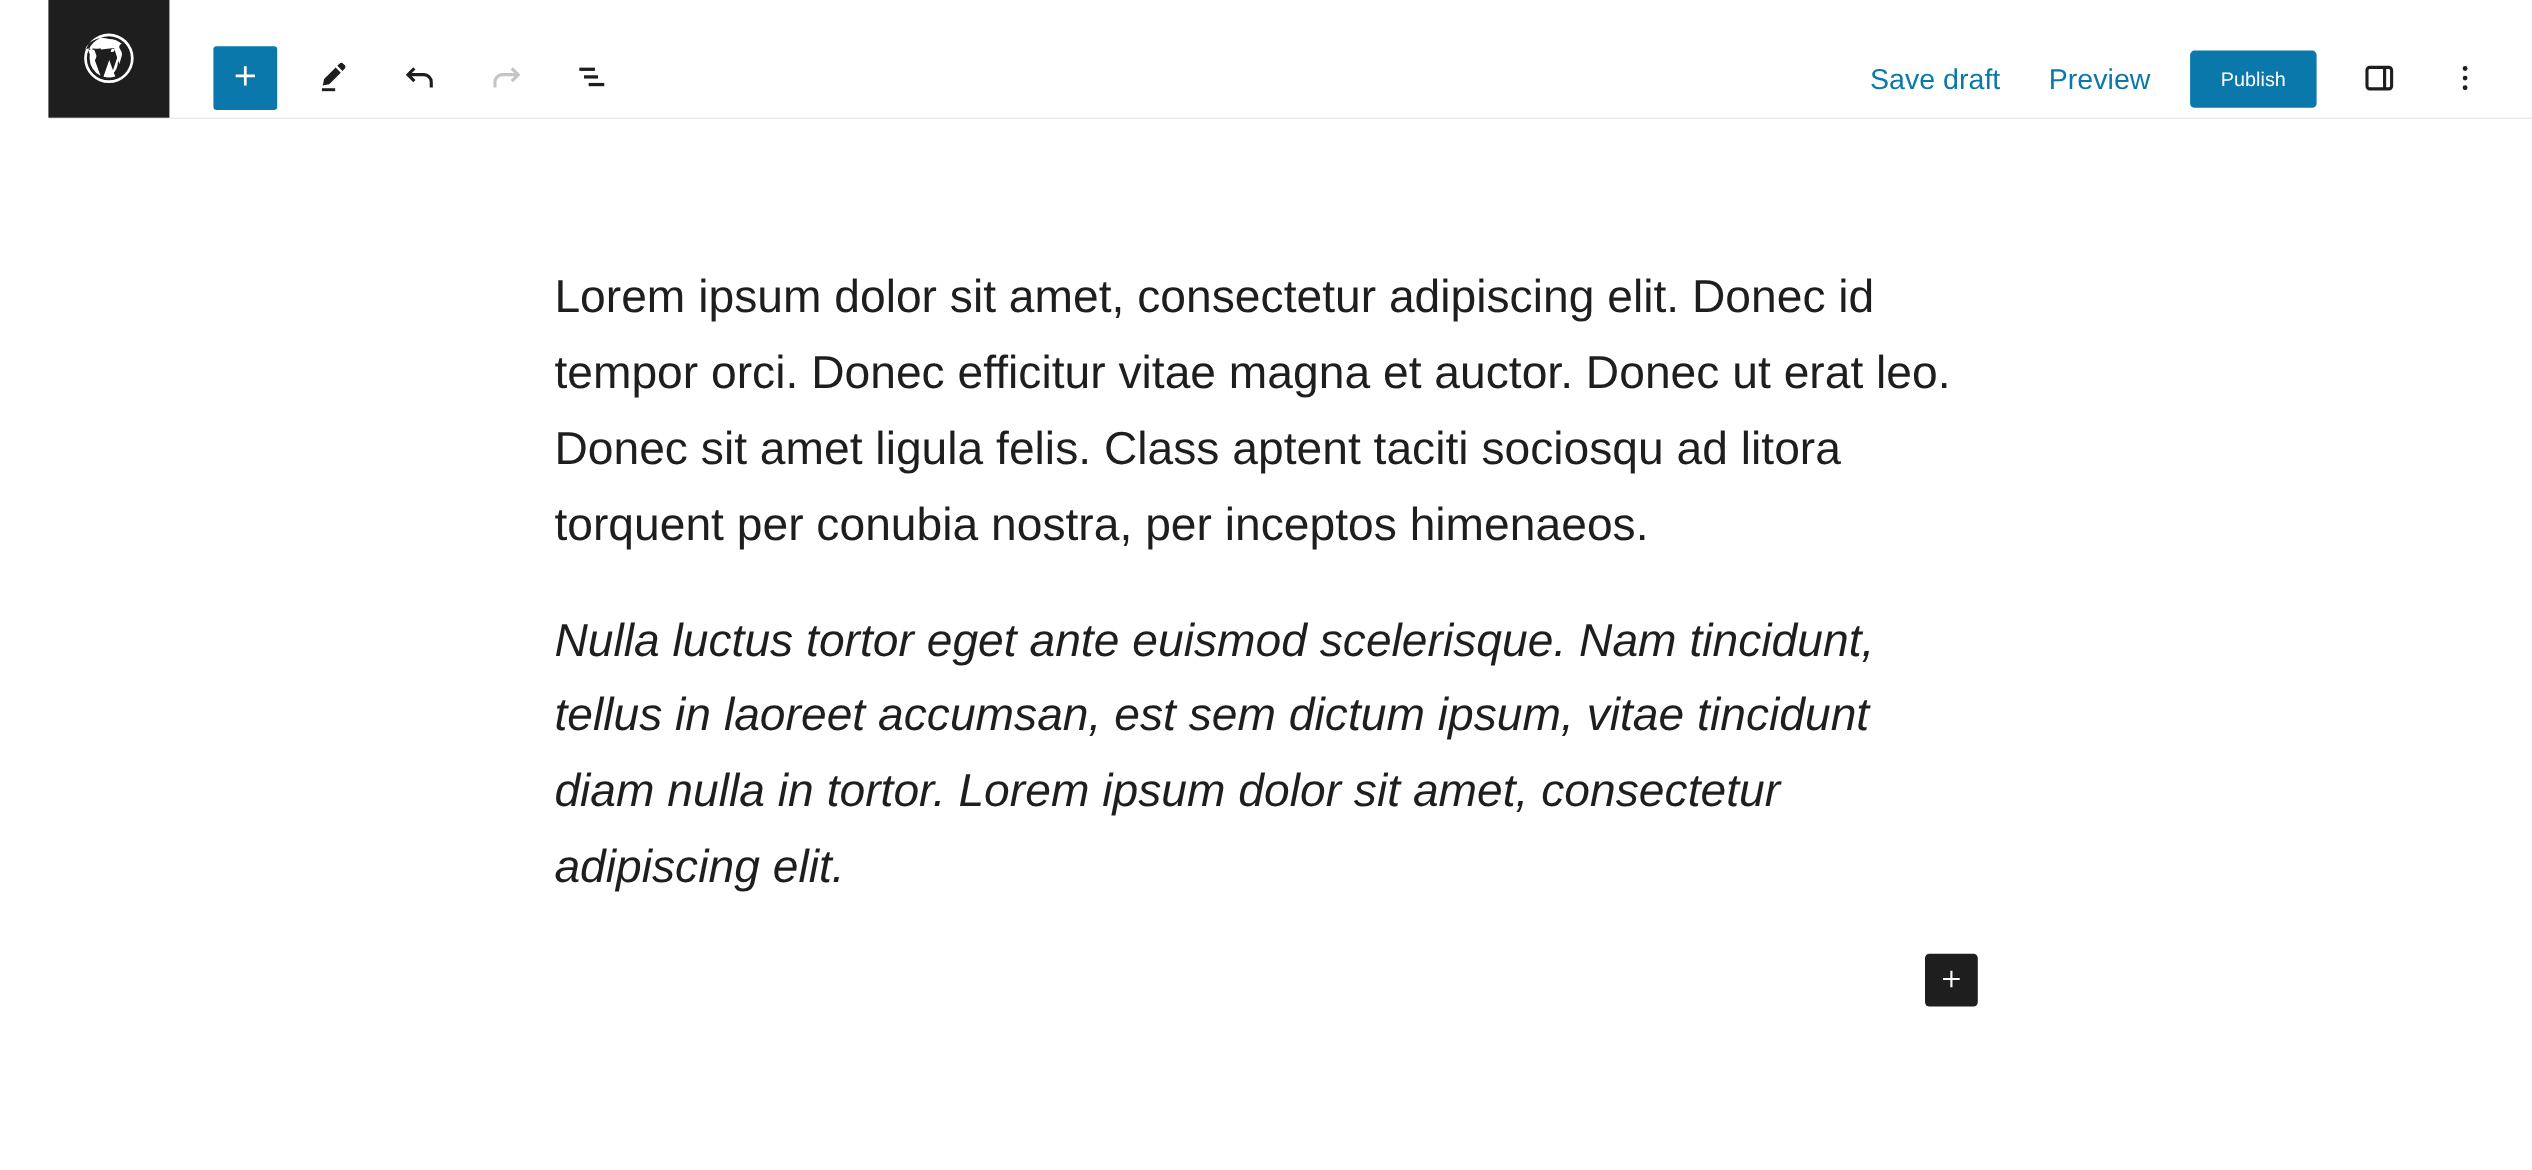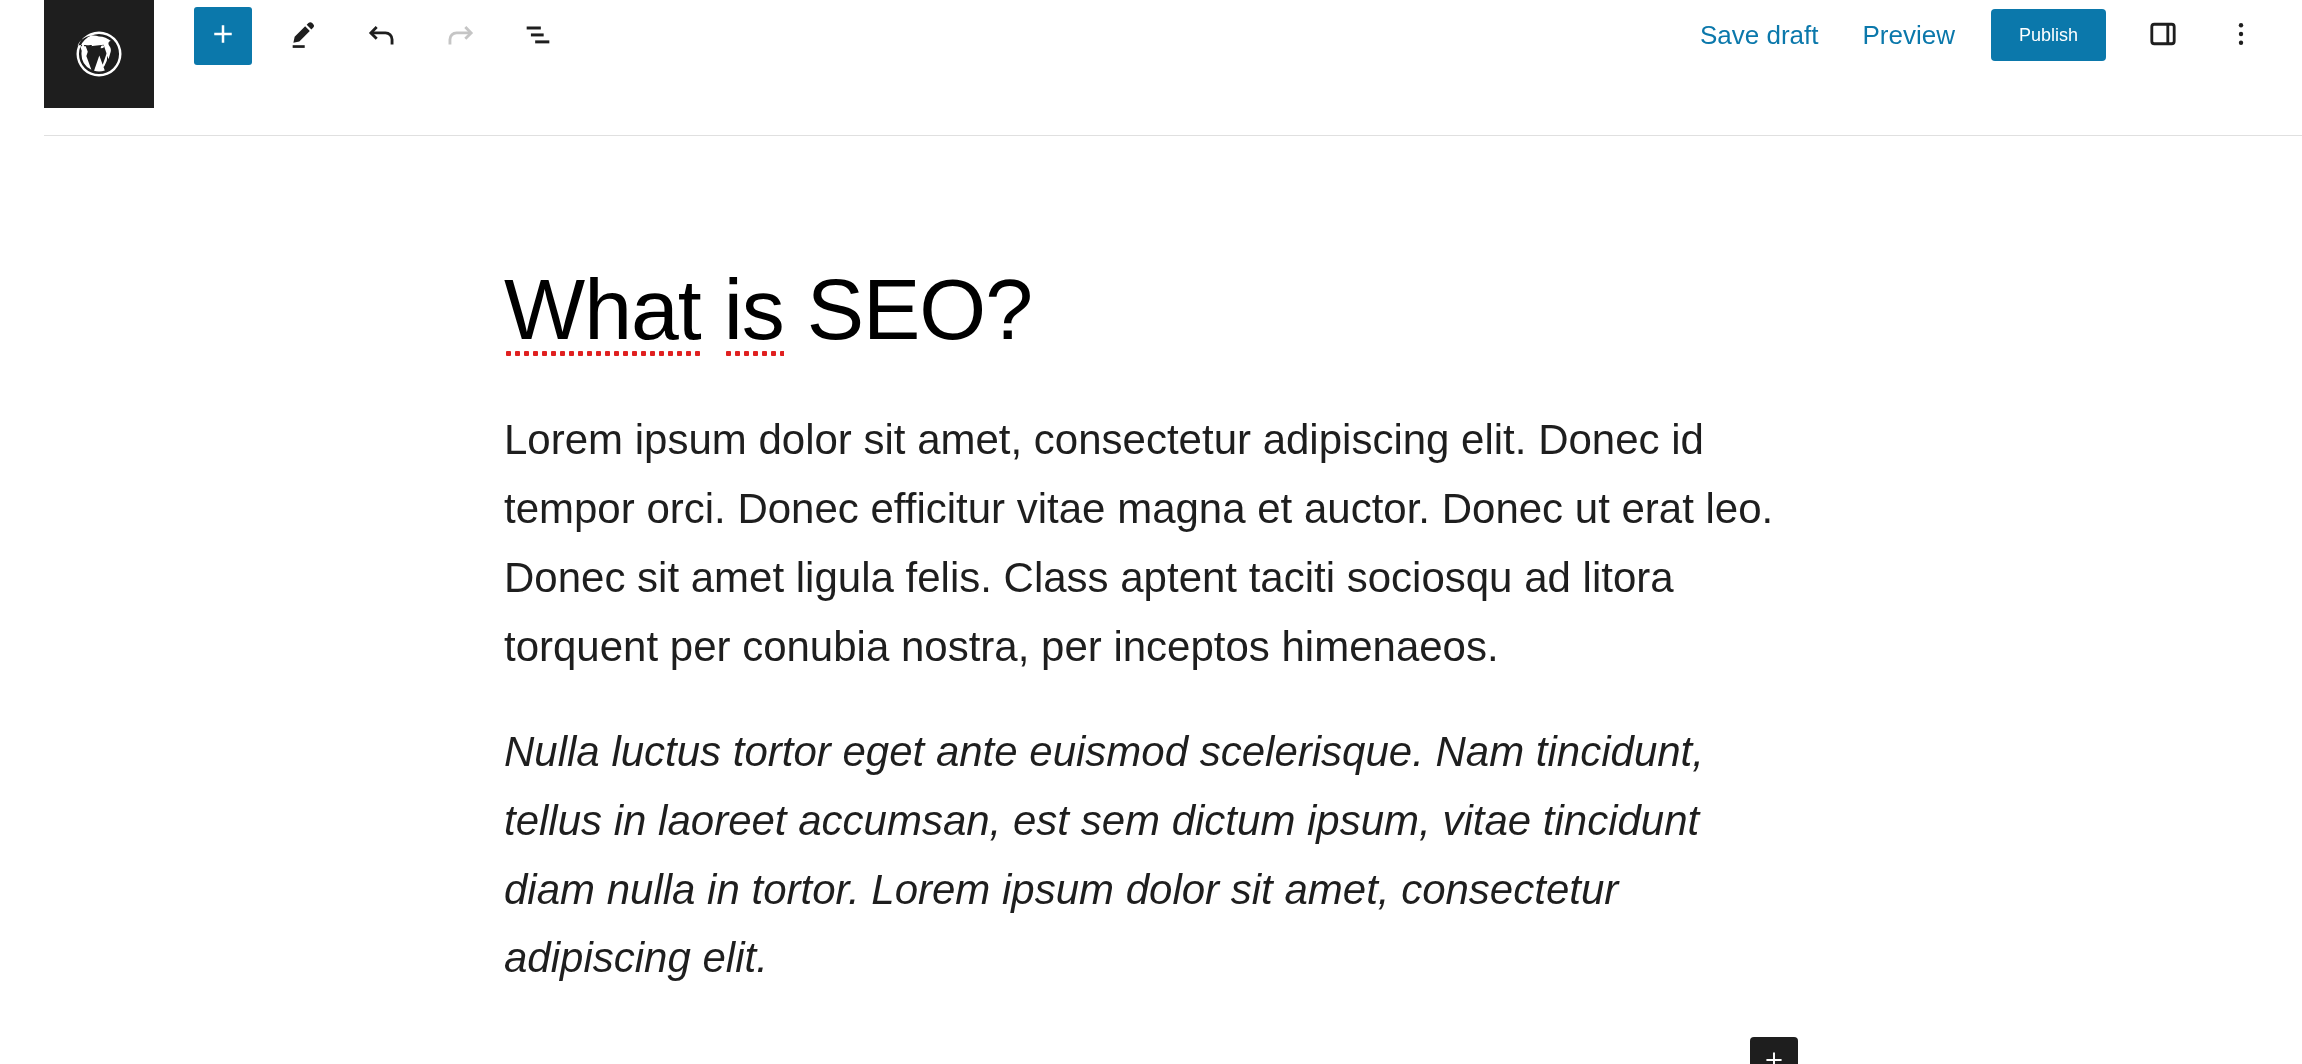--- a/index.html
+++ b/index.html
@@ -9,22 +9,22 @@
     height: 1064px;
     background: #ffffff;
     font-family: "Liberation Sans", sans-serif;
     overflow: hidden;
   }
 
   
   .editor-header {
     position: relative;
     display: flex;
-    align-items: flex-start;
-    height: 136px;
+    align-items: flex-end;
+    height: 108px;
     background: #ffffff;
     border-bottom: 1px solid #e0e0e0;
     margin-left: 44px;
   }
 
   .wp-logo-button {
     width: 110px;
     min-width: 110px;
     height: 108px;
     background: #1e1e1e;
@@ -272,21 +272,20 @@
       </span>
     </button>
 
   </div>
 </div>
 
 <div class="editor-canvas">
 
   <div class="content-wrap">
 
-    <h1 class="post-title"><span class="sc">What</span><span> </span><span class="sc">is</span><span> SEO?</span></h1>
 
     <p class="post-paragraph"><span class="sc">Lorem ipsum dolor sit amet, consectetur adipiscing elit. Donec id tempor orci. Donec efficitur</span><span> vitae magna et </span><span class="sc">auctor. Donec</span><span> ut </span><span class="sc">erat leo. Donec sit amet ligula felis. Class aptent taciti sociosqu</span><span> ad </span><span class="sc">litora torquent per conubia nostra</span><span>, </span><span class="sc">per inceptos himenaeos.</span></p>
 
     <p class="post-paragraph"><span class="sc">Nulla luctus tortor eget</span><span> ante </span><span class="sc">euismod scelerisque. Nam tincidunt, tellus</span><span> in </span><span class="sc">laoreet accumsan,</span><span> est </span><span class="sc">sem dictum ipsum,</span><span> vitae </span><span class="sc">tincidunt diam nulla</span><span> in </span><span class="sc">tortor. Lorem ipsum dolor sit amet, consectetur adipiscing elit.</span></p>
 
   </div>
 
   <div class="appender-row">
     <button class="block-appender">
       <span>

